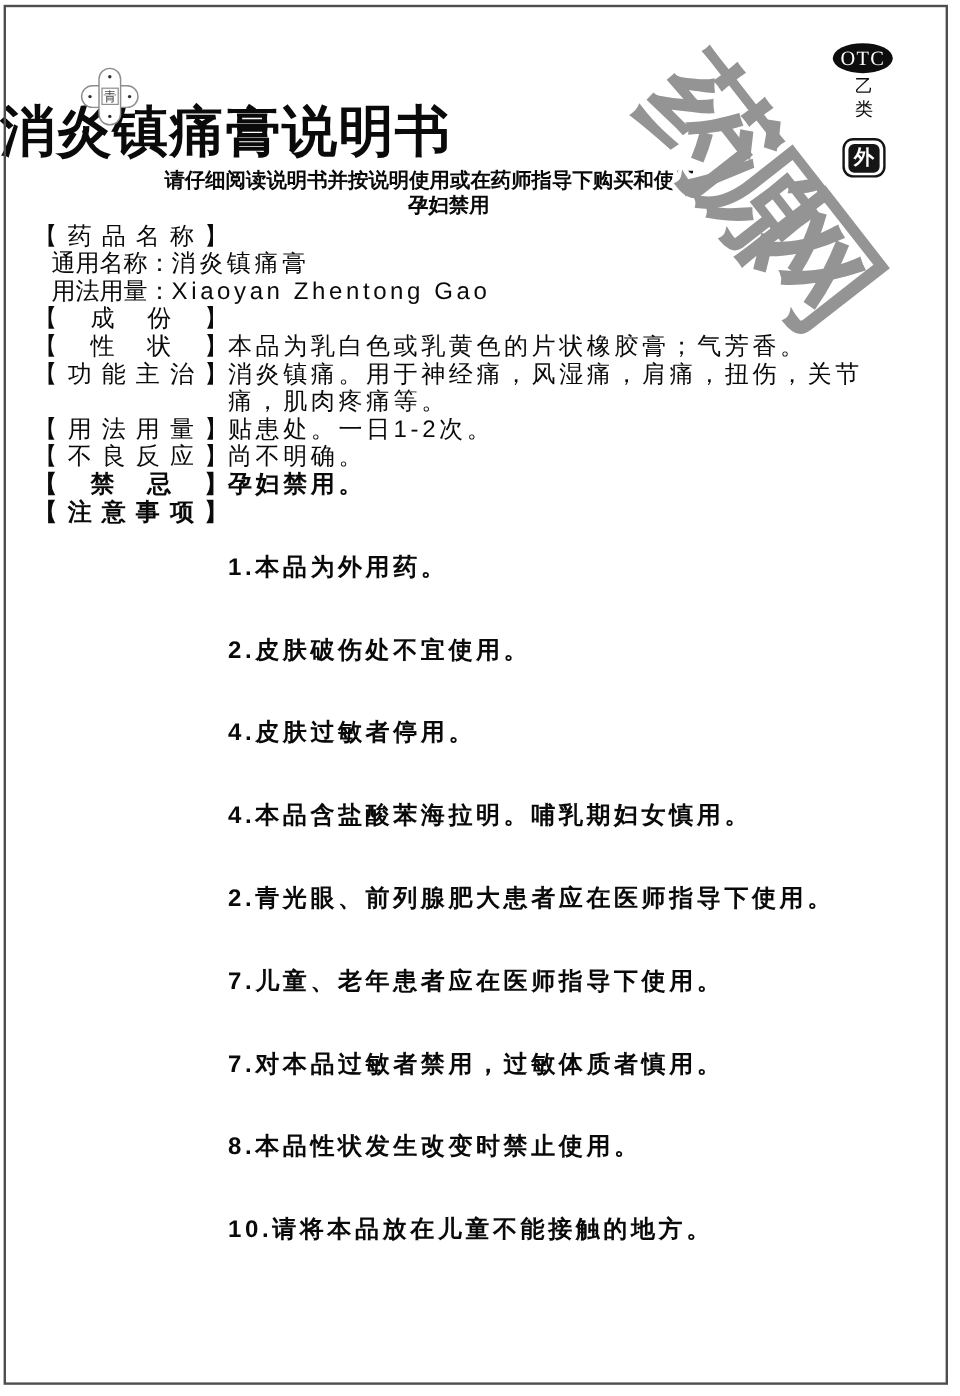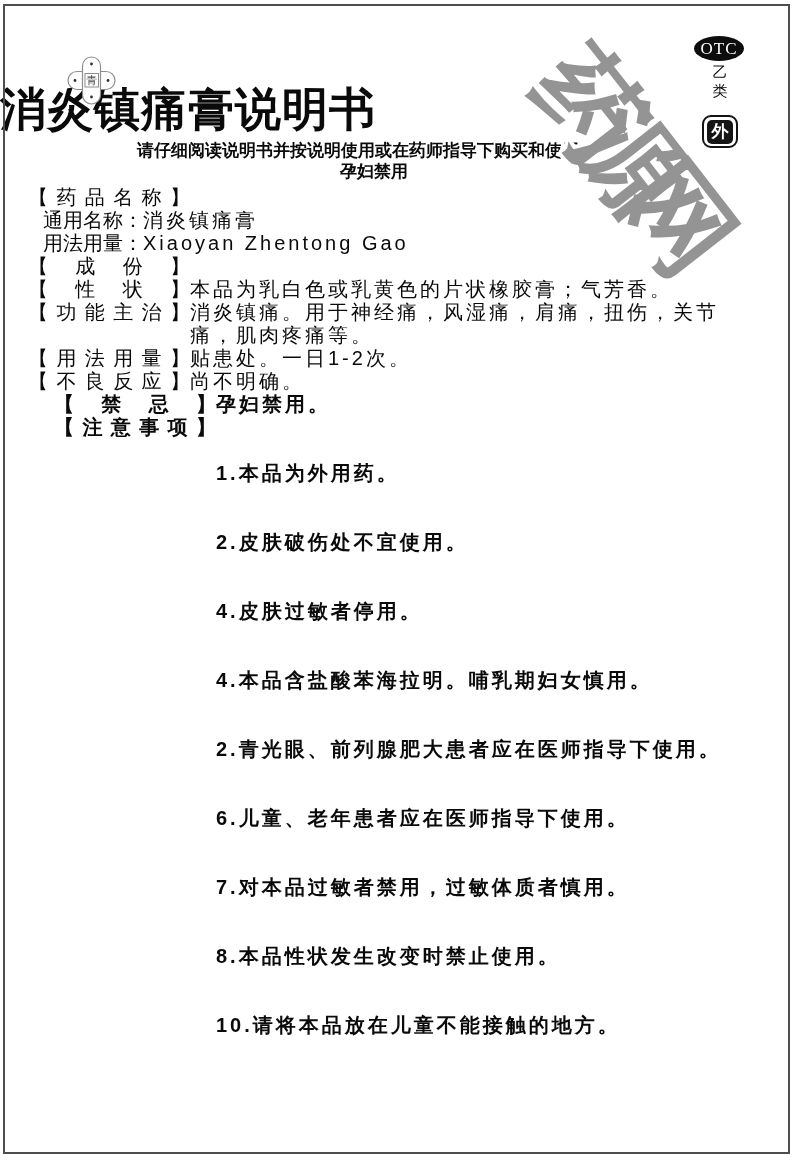--- a/index.html
+++ b/index.html
@@ -50,21 +50,21 @@
   .content {
     margin:4px 6px 0 28px;
     font-size:20px; line-height:23px; letter-spacing:3px;
   }
   .row { display:flex; align-items:flex-start; }
   .lab {
     flex:0 0 162px; letter-spacing:0;
     text-align:justify; text-align-last:justify;
   }
   .val { flex:1; white-space:pre-wrap; }
-  .bold { font-weight:bold;margin-left:26px; }
+  .bold { font-weight:bold; }
   .subrow { margin-left:15px; }
   .subrow .subkey { letter-spacing:0;margin-top:21px; }
 </style>
 </head>
 <body>
 
 <div class="page-border"></div>
 
 <svg class="cross-logo" width="68" height="64" viewBox="0 0 68 64">
   <rect x="10" y="23.5" width="47" height="18" rx="9" fill="#ffffff" stroke="#8d8d8d" stroke-width="1.2"></rect>
@@ -135,21 +135,21 @@
   </div>
 
   <div class="row bold">
     <div class="lab">【注意事项】</div>
     <div class="val">
       <div>1.本品为外用药。</div>
       <div>2.皮肤破伤处不宜使用。</div>
       <div>4.皮肤过敏者停用。</div>
       <div>4.本品含盐酸苯海拉明。哺乳期妇女慎用。</div>
       <div>2.青光眼、前列腺肥大患者应在医师指导下使用。</div>
-      <div>6.儿童、老年患者应在医师指导下使用。</div>
+      <div>7.儿童、老年患者应在医师指导下使用。</div>
       <div>7.对本品过敏者禁用，过敏体质者慎用。</div>
       <div>8.本品性状发生改变时禁止使用。</div>
       <div>10.请将本品放在儿童不能接触的地方。</div>
       
     </div>
   </div>
 
 </div>
 
 <svg class="watermark" width="290" height="335" viewBox="0 0 290 335">

